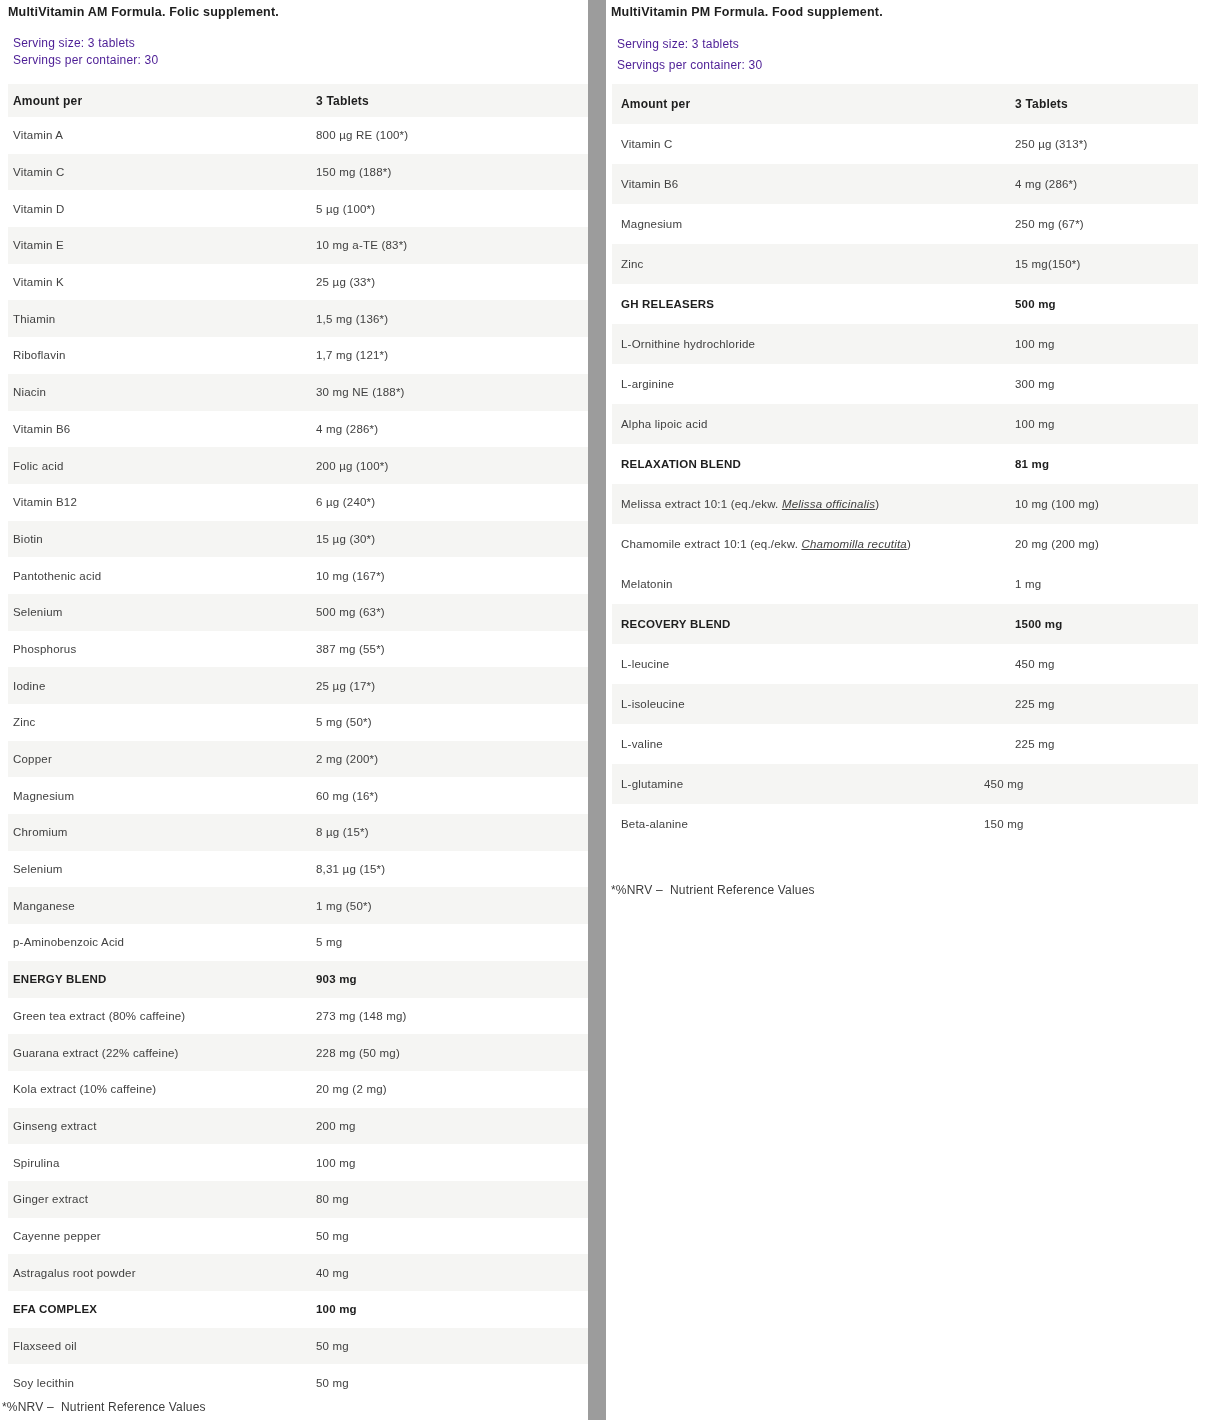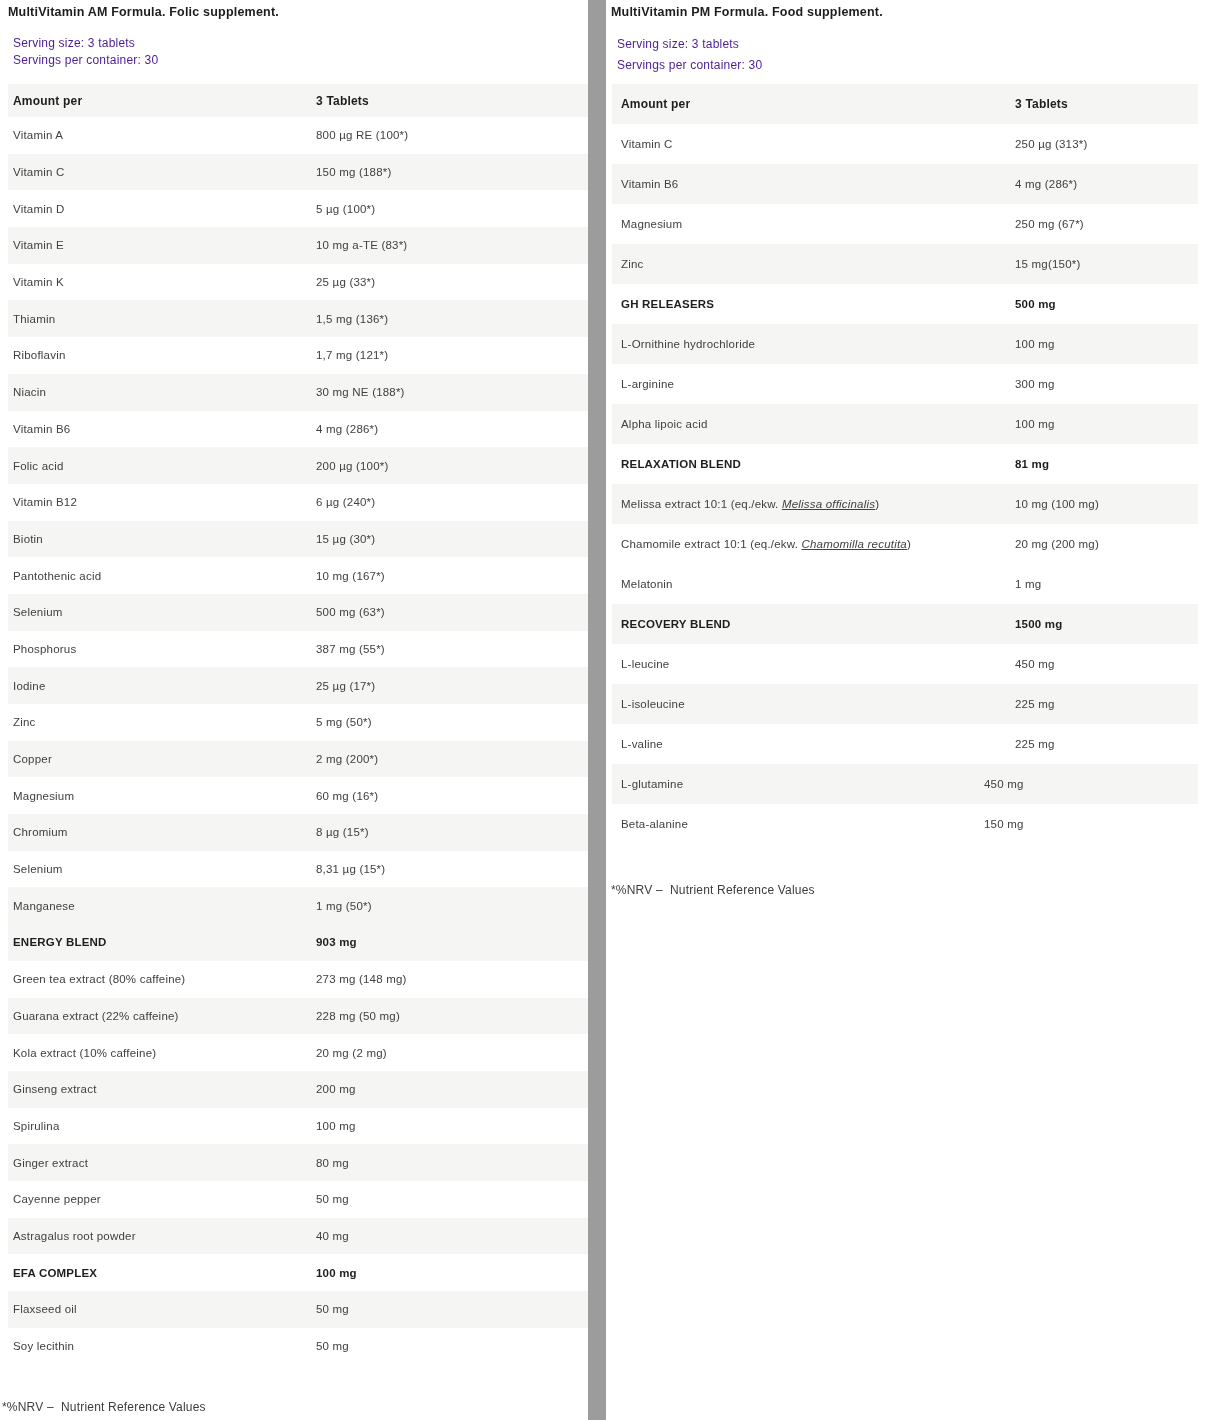--- a/index.html
+++ b/index.html
@@ -163,20 +163,24 @@
             <span class="cell-value">8 µg (15*)</span>
           </div>
           <div class="row">
             <span class="cell-label"><span>Selenium</span></span>
             <span class="cell-value">8,31 µg (15*)</span>
           </div>
           <div class="row alt">
             <span class="cell-label"><span>Manganese</span></span>
             <span class="cell-value">1 mg (50*)</span>
           </div>
+          <div class="row">
+            <span class="cell-label"><span>p-Aminobenzoic Acid</span></span>
+            <span class="cell-value">5 mg</span>
+          </div>
           <div class="row alt bold">
             <span class="cell-label"><span>ENERGY BLEND</span></span>
             <span class="cell-value">903 mg</span>
           </div>
           <div class="row">
             <span class="cell-label"><span>Green tea extract (80% caffeine)</span></span>
             <span class="cell-value">273 mg (148 mg)</span>
           </div>
           <div class="row alt">
             <span class="cell-label"><span>Guarana extract (22% caffeine)</span></span>

